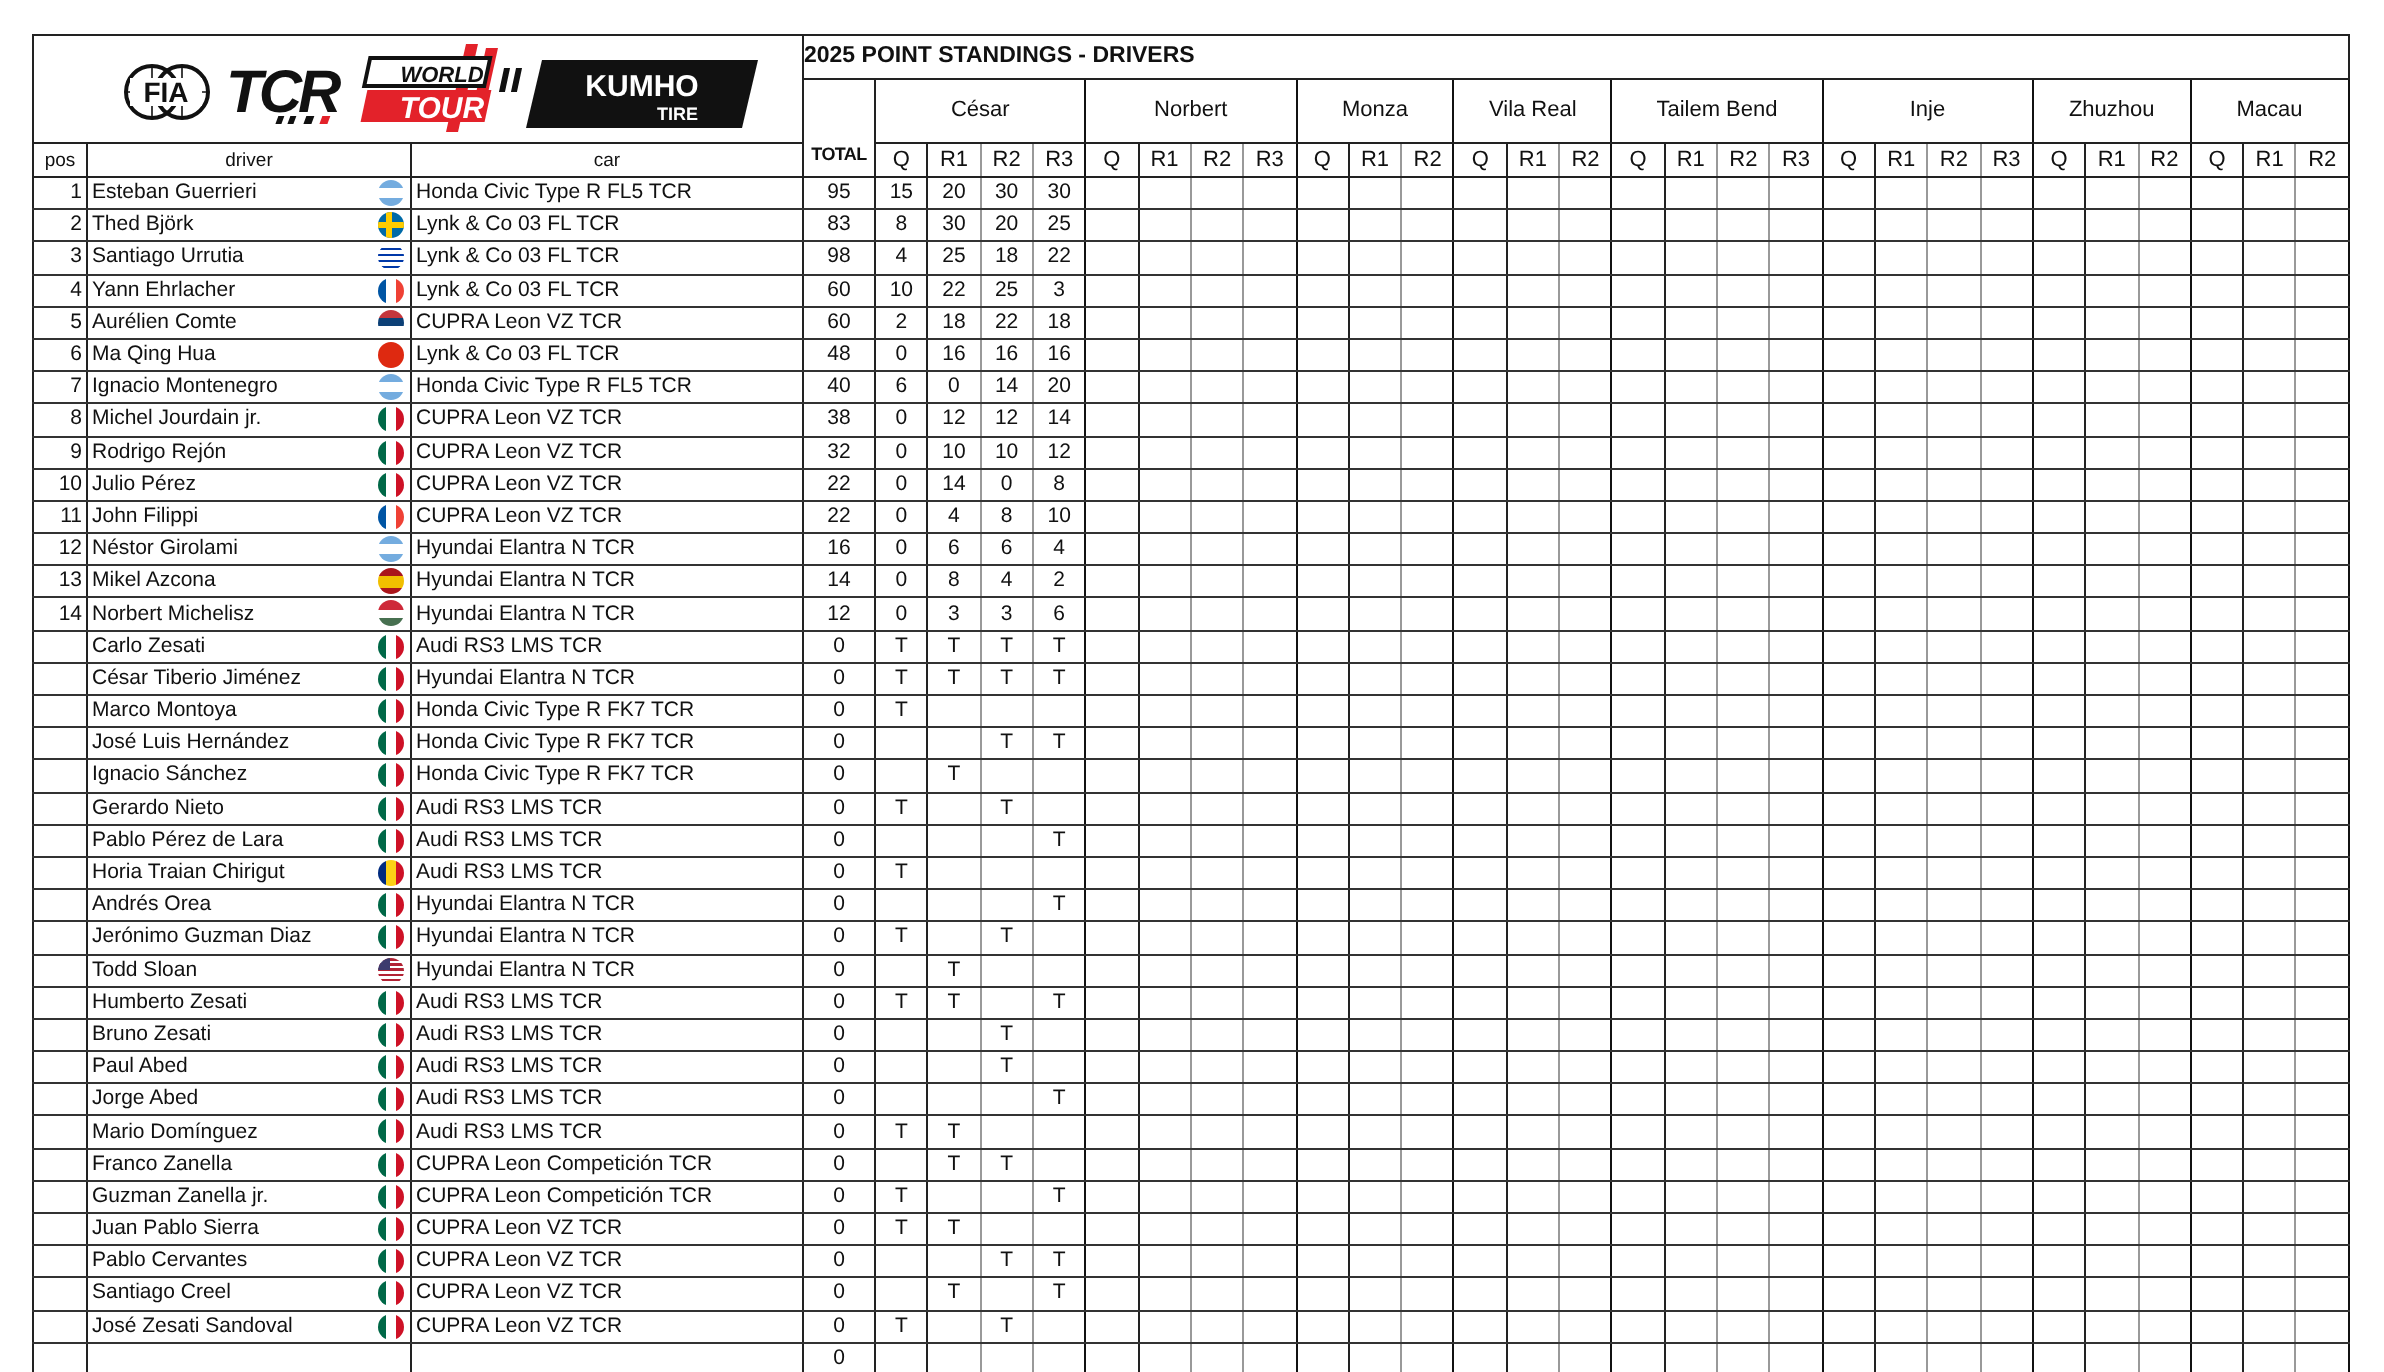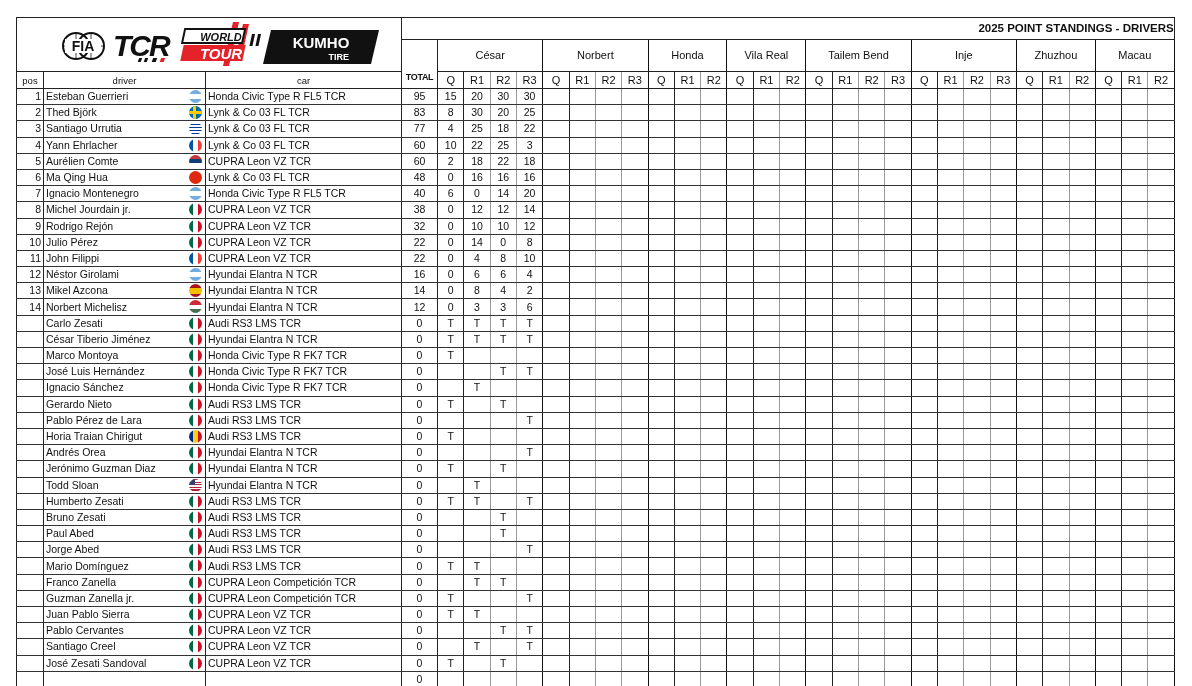--- a/index.html
+++ b/index.html
@@ -3,21 +3,21 @@
 <meta charset="utf-8">
 <style>
   html, body { margin: 0; padding: 0; background: #ffffff; }
   body { width: 1192px; height: 686px; overflow: hidden; position: relative;
          font-family: "Liberation Sans", sans-serif; color: #111; }
   table.standings { position: absolute; left: 16px; top: 17px; border-collapse: collapse;
          table-layout: fixed; font-size: 10.5px; }
   table.standings td, table.standings th { padding: 0; border: 1px solid #222; height: 15.2px;
          line-height: 15px; overflow: hidden; white-space: nowrap; font-weight: normal; }
   .logo-cell { height: 53px !important; border-bottom: 1px solid #222; position: relative; }
-  .title-cell { text-align: right; font-weight: bold !important; font-size: 11.5px; height: 21px !important; }
+  .title-cell { text-align: left; font-weight: bold !important; font-size: 11.5px; height: 21px !important; }
   .event-cell { text-align: center; font-size: 11px; height: 30px !important; }
   .total-head { font-size: 9px; font-weight: bold !important; letter-spacing: -0.3px; vertical-align: bottom; padding-bottom: 3px !important; text-align: center; }
   .sub-head { text-align: center; font-size: 11px; height: 16px !important; }
   .col-head { text-align: center; font-size: 9.5px; height: 15px !important; }
   td.pos { text-align: right; padding-right: 2px !important; }
   td.driver { padding-left: 2px !important; position: relative; }
   td.car { padding-left: 2px !important; }
   td.num { text-align: center; }
   td.bold { font-weight: bold; }
   td.inner { border-left: 1px solid #999 !important; border-right: 1px solid #999 !important; }
@@ -102,21 +102,21 @@
       <text id="tire-text" x="300" y="40" text-anchor="end" font-family="Liberation Sans, sans-serif" font-weight="bold" font-size="9" fill="#fff">TIRE</text>
     </g>
   </svg>
 </td>
         <td class="title-cell" colspan="29">2025 POINT STANDINGS - DRIVERS</td>
       </tr>
       <tr>
         <td class="total-head" rowspan="2">TOTAL</td>
         <td class="event-cell grp-start grp-end" colspan="4">César</td>
         <td class="event-cell grp-start grp-end" colspan="4">Norbert</td>
-        <td class="event-cell grp-start grp-end" colspan="3">Honda</td>
+        <td class="event-cell grp-start grp-end" colspan="3">Monza</td>
         <td class="event-cell grp-start grp-end" colspan="3">Vila Real</td>
         <td class="event-cell grp-start grp-end" colspan="4">Tailem Bend</td>
         <td class="event-cell grp-start grp-end" colspan="4">Inje</td>
         <td class="event-cell grp-start grp-end" colspan="3">Zhuzhou</td>
         <td class="event-cell grp-start grp-end" colspan="3">Macau</td>
       </tr>
       <tr>
         <td class="col-head">pos</td>
         <td class="col-head">driver</td>
         <td class="col-head">car</td>
@@ -235,21 +235,21 @@
             <span style="height:1.5px;background:#0038a8"></span>
             <span style="height:1.5px;background:#fff"></span>
             <span style="height:1.5px;background:#0038a8"></span>
             <span style="height:1.5px;background:#fff"></span>
             <span style="height:1.5px;background:#0038a8"></span>
             <span style="height:1.5px;background:#fff"></span>
             <span style="height:1.5px;background:#0038a8"></span>
             <span style="height:1px;background:#fff"></span>
           </span></td>
         <td class="car">Lynk &amp; Co 03 FL TCR</td>
-        <td class="num">77</td>
+        <td class="num">98</td>
         <td class="num grp-start">4</td>
         <td class="num inner">25</td>
         <td class="num inner">18</td>
         <td class="num inner grp-end">22</td>
         <td class="num grp-start"></td>
         <td class="num inner"></td>
         <td class="num inner"></td>
         <td class="num inner grp-end"></td>
         <td class="num grp-start"></td>
         <td class="num inner"></td>

